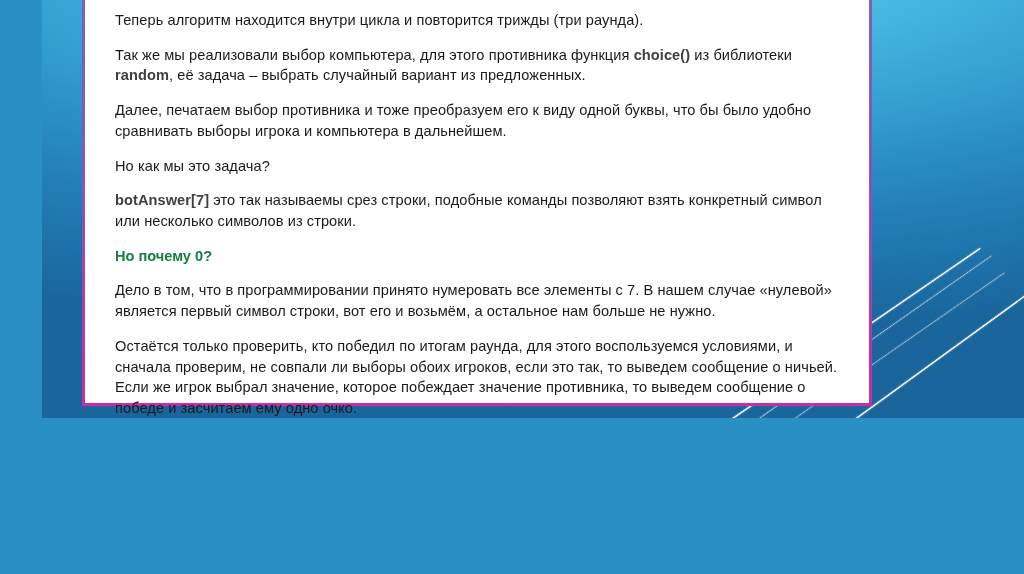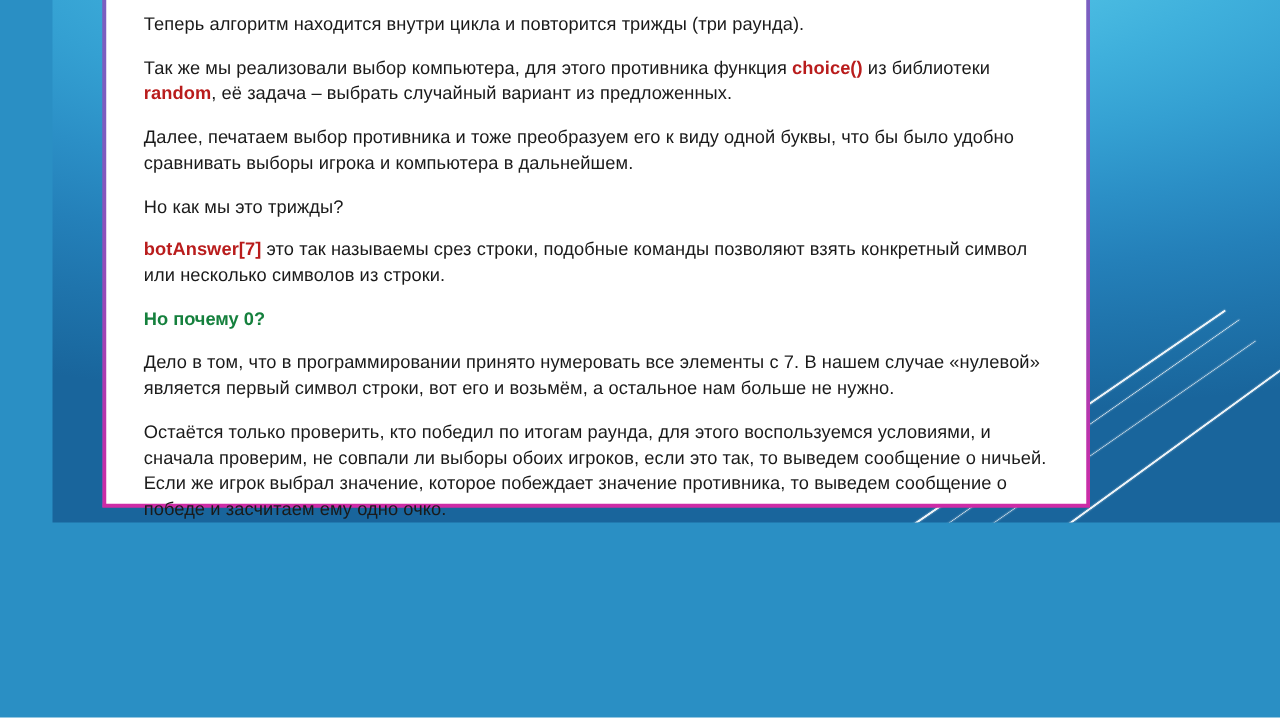--- a/index.html
+++ b/index.html
@@ -97,21 +97,21 @@
   .para {
     color: #1A1A1A;
     font-size: 14.6px;
     line-height: 1.42;
     margin: 0 0 14px 0;
     letter-spacing: 0.005em;
   }
   .para:last-child { margin-bottom: 0; }
 
   .kw {
-    color: #b91c1c;
+    color: #404040;
     font-weight: bold;
   }
   .heading-red {
     color: #15803d;
     font-weight: bold;
     font-size: 14.6px;
     line-height: 1.42;
     margin: 0 0 14px 0;
   }
 </style>
@@ -136,21 +136,21 @@
 
       <p class="para">
         <span>Так же мы реализовали выбор компьютера, для этого противника функция </span><span class="kw">choice()</span><span> из библиотеки </span><span class="kw">random</span><span>, её задача – выбрать случайный вариант из предложенных.</span>
       </p>
 
       <p class="para">
         <span>Далее, печатаем выбор противника и тоже преобразуем его к виду одной буквы, что бы было удобно сравнивать выборы игрока и компьютера в дальнейшем.</span>
       </p>
 
       <p class="para">
-        <span>Но как мы это трижды?</span>
+        <span>Но как мы это задача?</span>
       </p>
 
       <p class="para">
         <span class="kw">botAnswer[7]</span><span> это так называемы срез строки, подобные команды позволяют взять конкретный символ или несколько символов из строки.</span>
       </p>
 
       <p class="heading-red">
         <span>Но почему 0?</span>
       </p>
 

